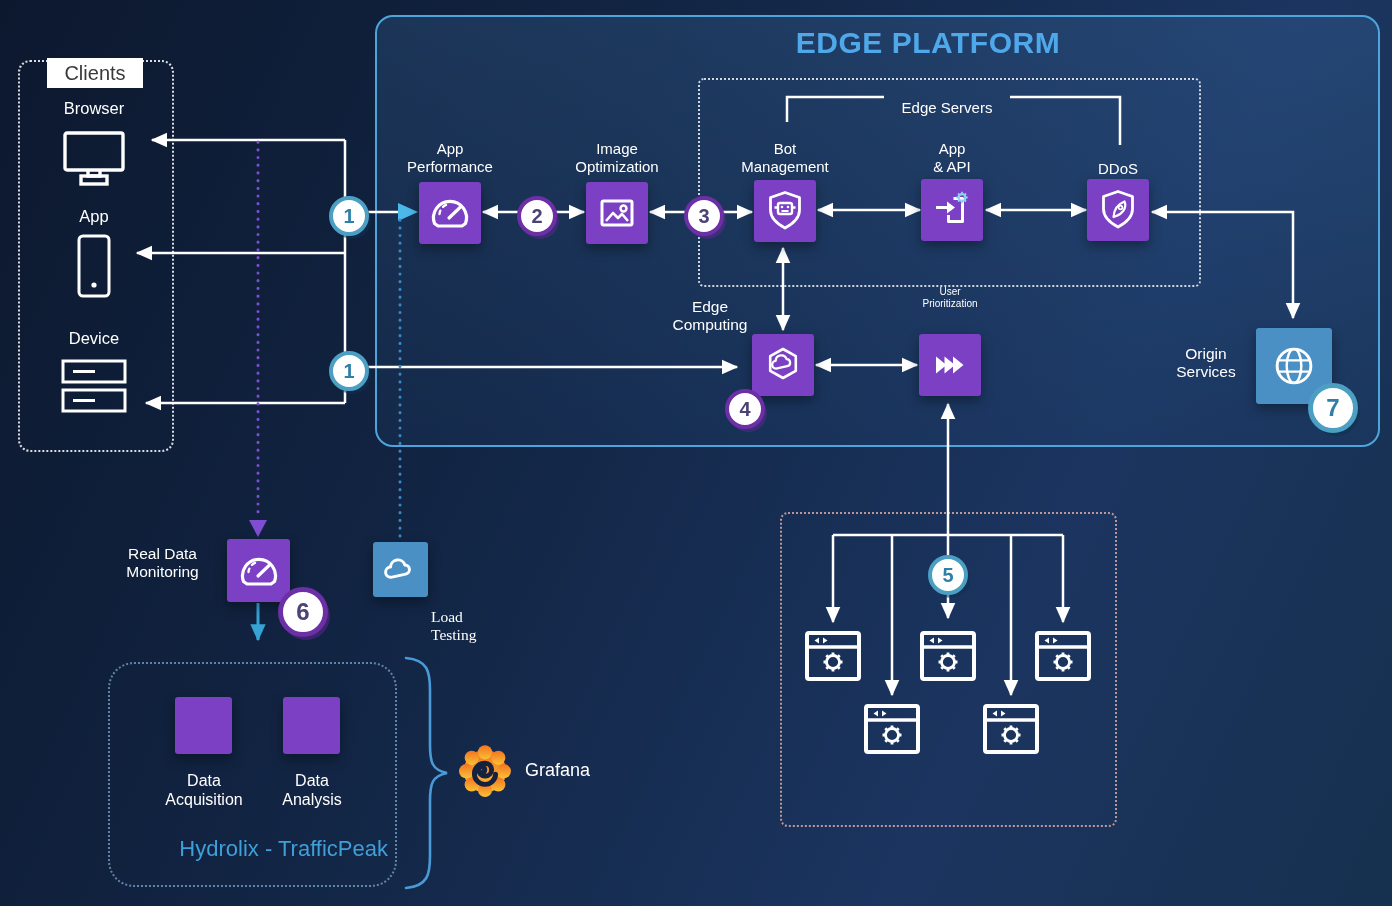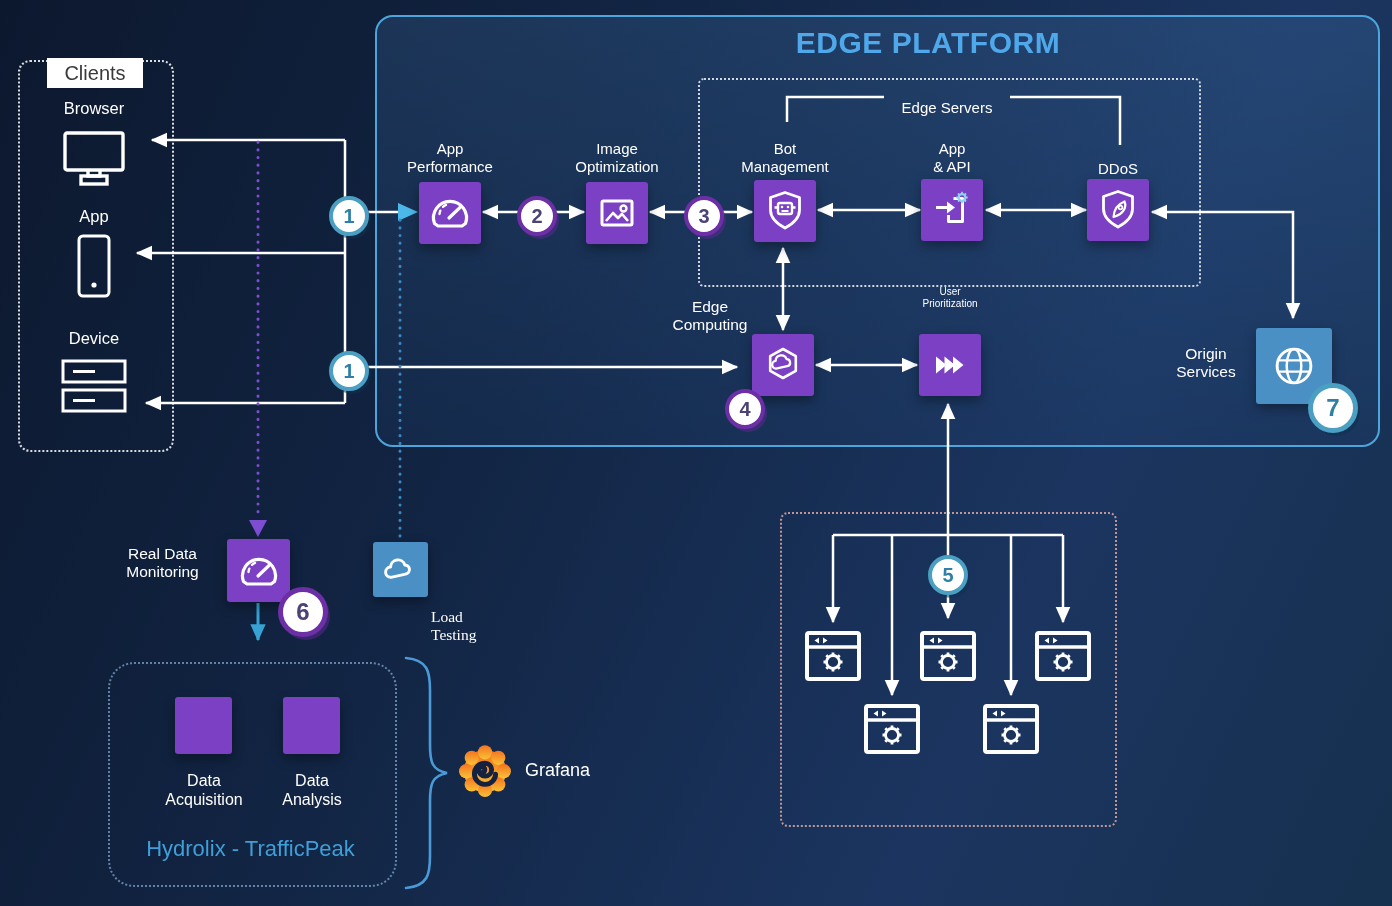--- a/index.html
+++ b/index.html
@@ -22,21 +22,21 @@
   .queue-box{left:780px;top:512px;width:333px;height:311px;border-color:rgba(231,177,166,0.8);border-radius:8px;}
   .hydrolix-box{left:108px;top:662px;width:285px;height:221px;border-color:rgba(140,185,225,0.65);border-radius:26px;}
   
   .lbl{white-space:pre-line;text-align:center;line-height:1.18;z-index:3;}
   .bold{font-weight:normal;margin-top:9px;}
   .clients-tag{
     left:47px;top:58px;width:96px;height:30px;background:#fff;color:#3a3a3a;
     font-size:20px;display:flex;align-items:center;justify-content:center;z-index:5;
   }
   .platform-title{left:778px;top:26px;width:300px;font-size:30px;font-weight:bold;color:#4fa8ea;letter-spacing:0.5px;z-index:3;text-align:center;}
-  .hydrolix-title{color:#3f9fd8;font-size:22px;}
+  .hydrolix-title{color:#3f9fd8;font-size:22px;text-align:right;}
   
   .sq{
     background:#7b40c4;border-radius:3px;z-index:3;
     display:flex;align-items:center;justify-content:center;
     box-shadow:0 5px 12px rgba(0,0,0,0.35);
   }
   .sq.blue{background:#4a90c5;}
   .sq svg{display:block;}
   
   .badge{

